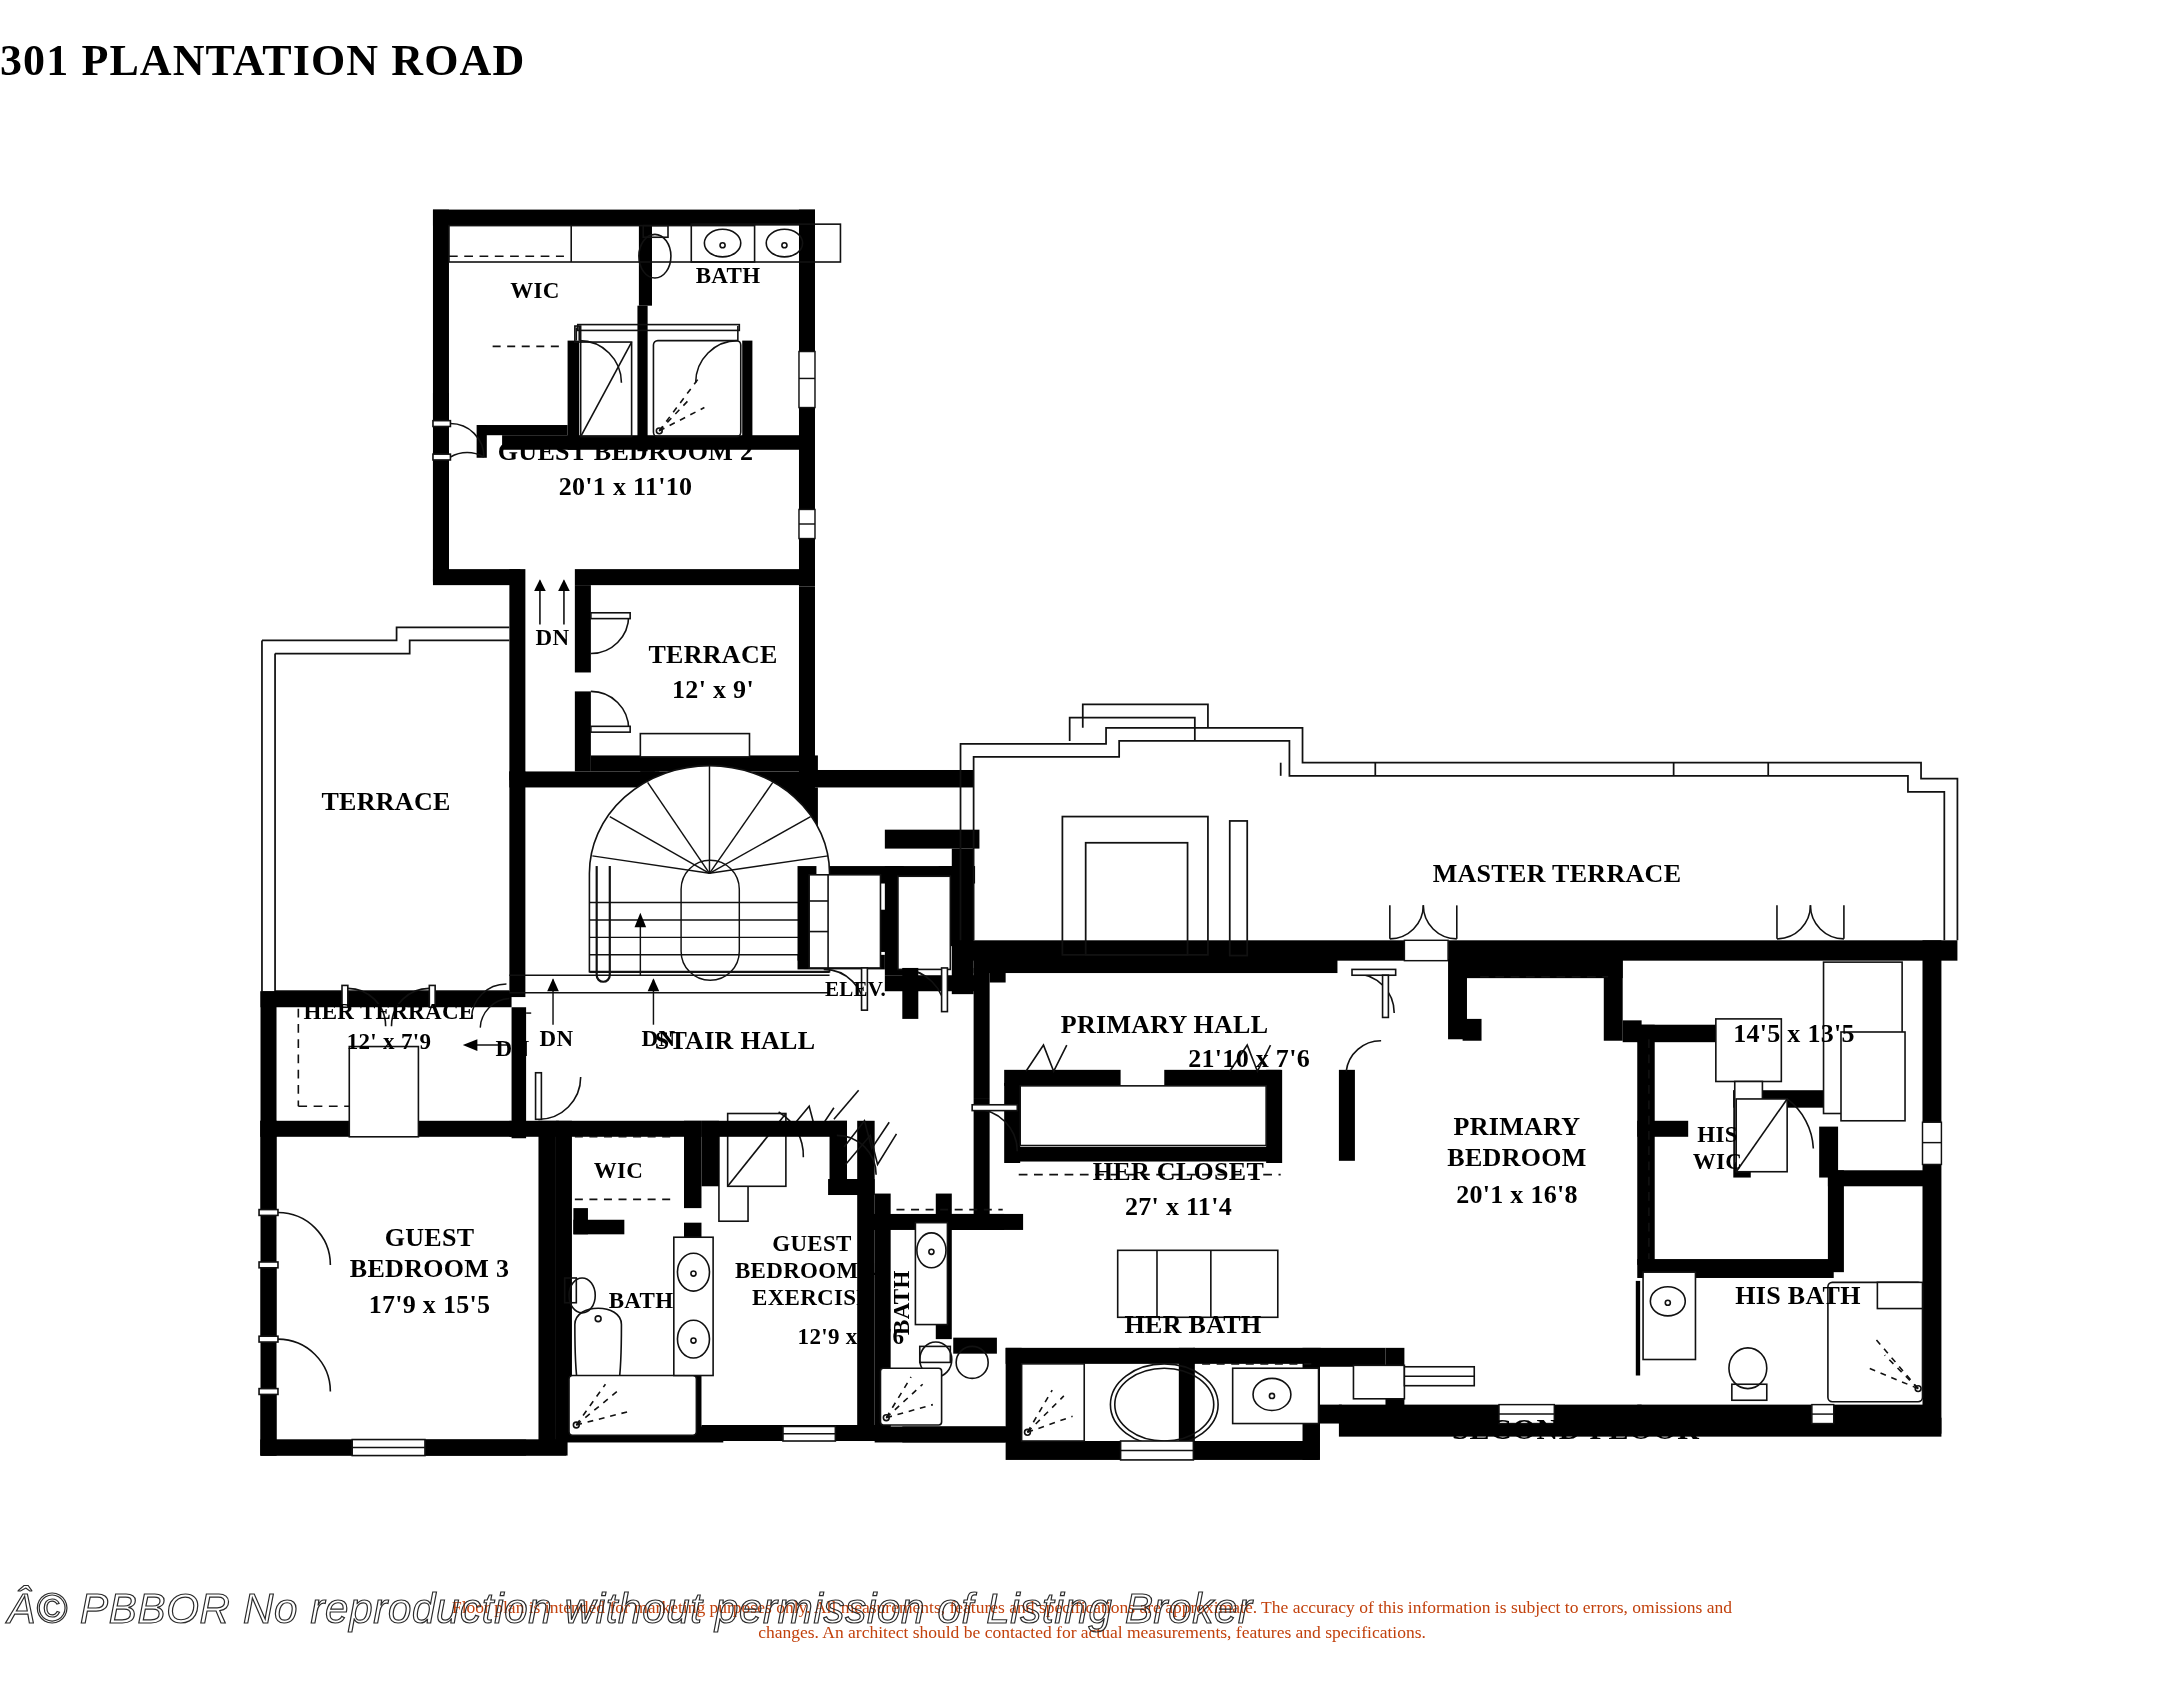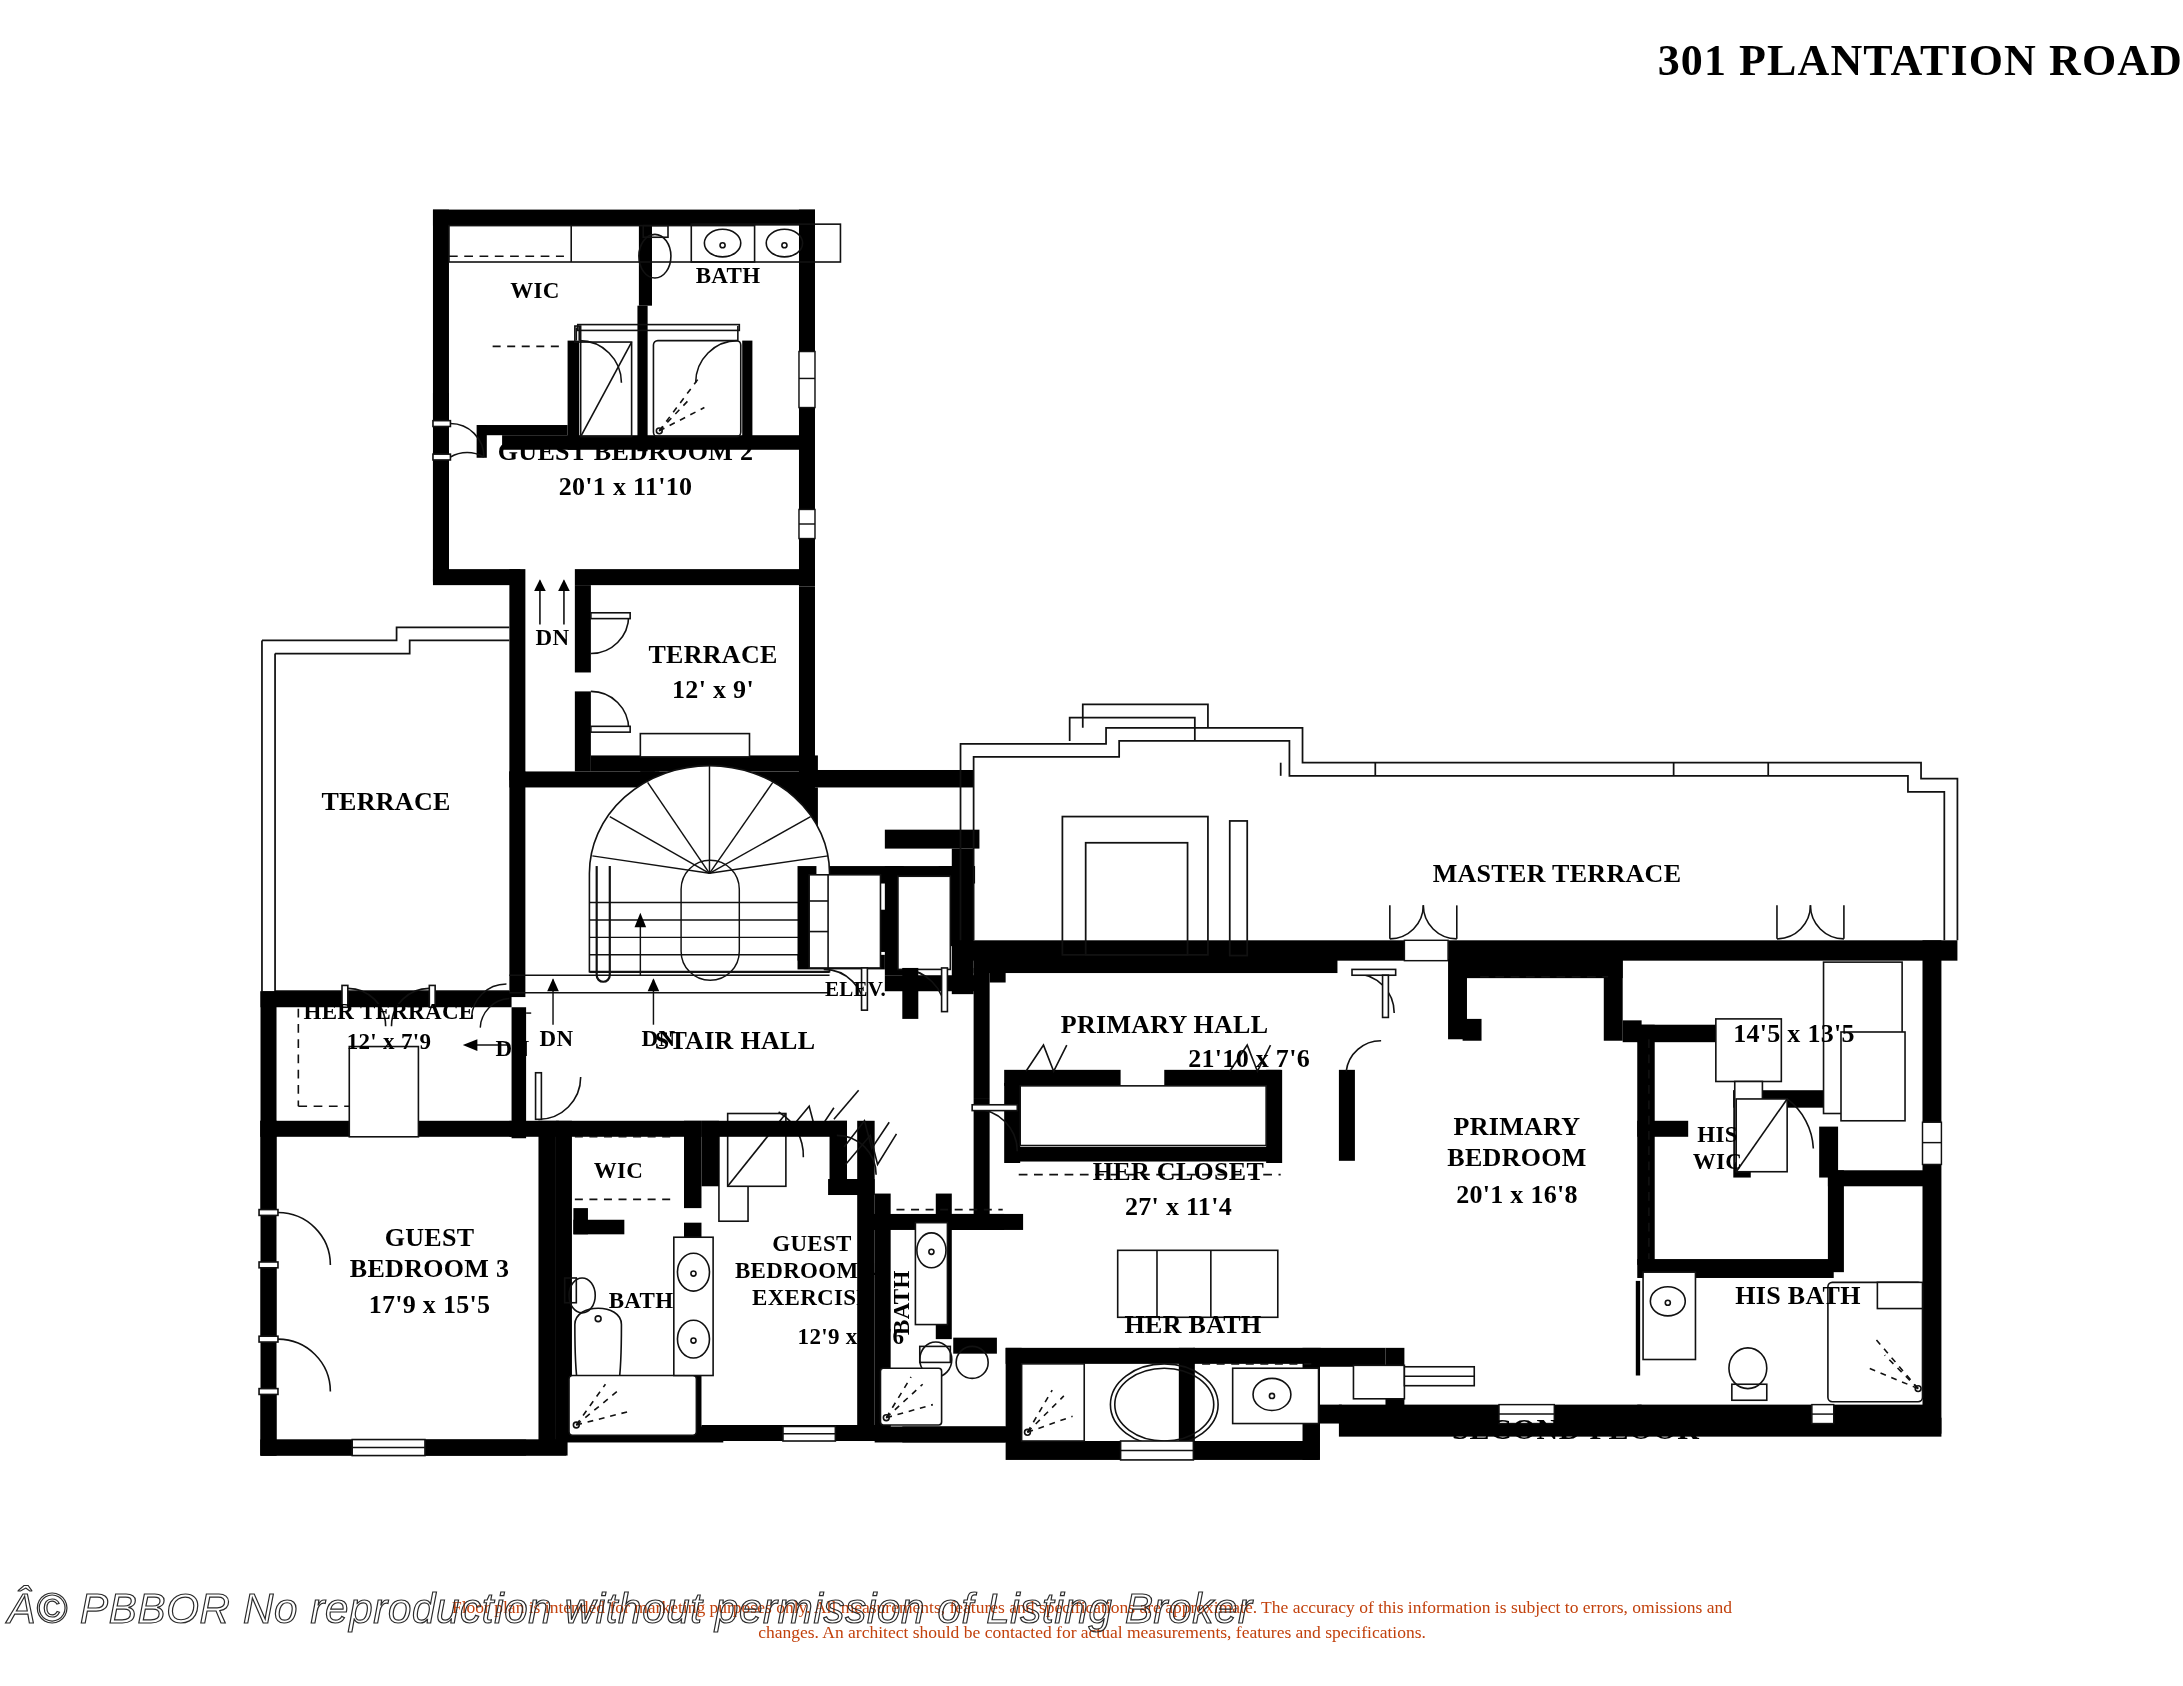--- a/index.html
+++ b/index.html
@@ -1,20 +1,20 @@
 <!DOCTYPE html>
 <html style="font-size:11.6px"><head>
 <meta charset="utf-8">
 <style>
   html,body{margin:0;padding:0;background:#ffffff;}
   body{width:2183px;height:1687px;position:relative;overflow:hidden;
        font-family:"Liberation Serif","DejaVu Serif",serif;color:#000;}
 
   #plan-title{
-    position:absolute;left:0;top:35px;width:2183px;text-align:right;
+    position:absolute;left:0;top:35px;width:2183px;text-align:left;
     font-size:44px;font-weight:bold;letter-spacing:1.1px;
   }
 
   #floorplan-canvas{position:absolute;left:0;top:0;width:2183px;height:1687px;}
 
   .room-label{position:absolute;text-align:center;font-weight:bold;line-height:1.18;
               white-space:pre-line;letter-spacing:0.3px;}
   .rl-md{font-size:26px;}
   .rl-sm{font-size:23px;}
   .rl-xs{font-size:21px;}

